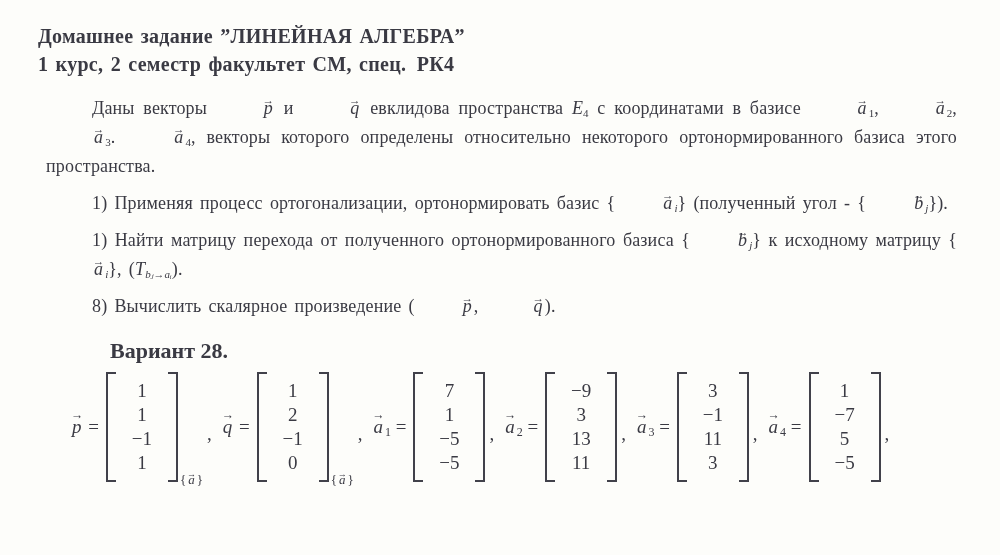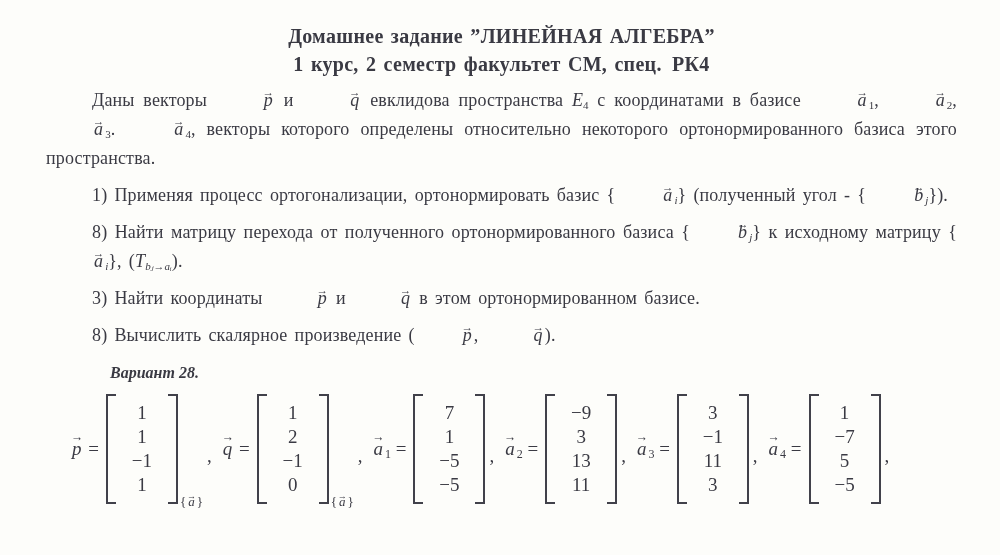--- a/index.html
+++ b/index.html
@@ -6,21 +6,21 @@
   body {
     width: 1000px; height: 555px;
     background: #fdfdfa;
     color: #3a3a43;
     font-family: "Liberation Serif", "DejaVu Serif", "DejaVu Sans", serif;
     overflow: hidden;
   }
   .page { padding: 22px 35px 0 38px; }
 
   
-  .doc-header { text-align: center; margin-bottom: 8px; }
+  .doc-header { text-align: left; margin-bottom: 16px; }
   .doc-header .t {
     font-size: 20px; font-weight: bold; line-height: 28px; letter-spacing: .3px;
     word-spacing: 2px;
   }
 
   
   .content p {
     margin: 8px;
     font-size: 18px;
     line-height: 29px;
@@ -47,25 +47,24 @@
     position: absolute;
     left: 50%; transform: translateX(-50%);
     top: -0.66em;
     font-size: 0.64em;
     font-style: normal;
     letter-spacing: 0;
   }
 
   
   .variant {
-    margin: 10px 0 0 72px;
-    font-size: 16px;
+    margin: 17px 0 0 72px;
+    font-size: 22px;
     font-weight: bold;
     line-height: 26px;
-    font-style: italic;
   }
 
   
   .vrow {
     display: flex;
     align-items: center;
     margin: 8px 0 0 32px;
   }
   .vgroup { display: inline-flex; align-items: center; }
   .vlabel { font-size: 19px; white-space: pre; margin-right: 7px; }
@@ -96,22 +95,21 @@
 <div class="page">
 
   <div class="doc-header">
     <div class="t">Домашнее задание ”ЛИНЕЙНАЯ АЛГЕБРА”</div>
     <div class="t">1 курс, 2 семестр факультет СМ, спец. РК4</div>
   </div>
 
   <div class="content">
     <p><span>Даны векторы </span><span class="vec">p</span><span> и </span><span class="vec">q</span><span> евклидова пространства </span><span class="it">E</span><sub class="msub">4</sub><span> с координатами в базисе </span><span class="vec">a</span><sub class="msub">1</sub><span>, </span><span class="vec">a</span><sub class="msub">2</sub><span>, </span><span class="vec">a</span><sub class="msub">3</sub><span>. </span><span class="vec">a</span><sub class="msub">4</sub><span>, векторы которого определены относительно некоторого ортонормированного базиса этого пространства.</span></p>
     <p><span>1) Применяя процесс ортогонализации, ортонормировать базис {</span><span class="vec">a</span><sub class="msub it">i</sub><span>} (полученный угол - {</span><span class="vec">b</span><sub class="msub it">j</sub><span>}).</span></p>
-    <p><span>8) Найти матрицу перехода от полученного ортонормированного базиса {</span><span class="vec">b</span><sub class="msub it">j</sub><span>} к исходному матрицу {</span><span class="vec">a</span><sub class="msub it">i</sub><span>}, (</span><span class="it">T</span><sub class="msub it">bⱼ→aᵢ</sub><span>).</span></p>
-    <p><span>3) Найти координаты </span><span class="vec">p</span><span> и </span><span class="vec">q</span><span> в этом ортонормированном базисе.</span></p>
+    <p><span>1) Найти матрицу перехода от полученного ортонормированного базиса {</span><span class="vec">b</span><sub class="msub it">j</sub><span>} к исходному матрицу {</span><span class="vec">a</span><sub class="msub it">i</sub><span>}, (</span><span class="it">T</span><sub class="msub it">bⱼ→aᵢ</sub><span>).</span></p>
     <p><span>8) Вычислить скалярное произведение (</span><span class="vec">p</span><span>, </span><span class="vec">q</span><span>).</span></p>
 
     <div class="variant">Вариант 28.</div>
 
     <div class="vrow">
   <span class="vgroup">
     <span class="vlabel"><span class="vec">p</span><span> =</span></span>
     <span class="matrix">
       <span class="lb"></span>
       <span class="mbody">

